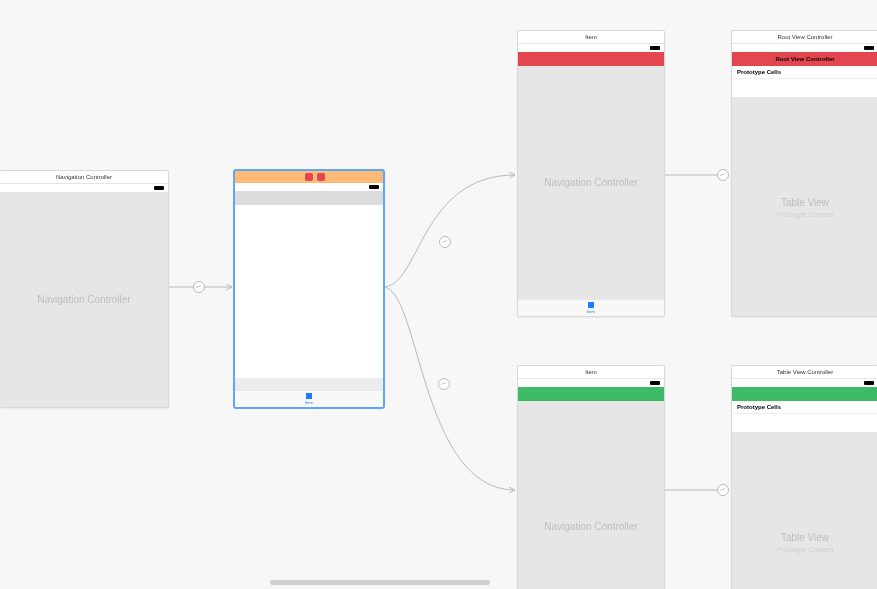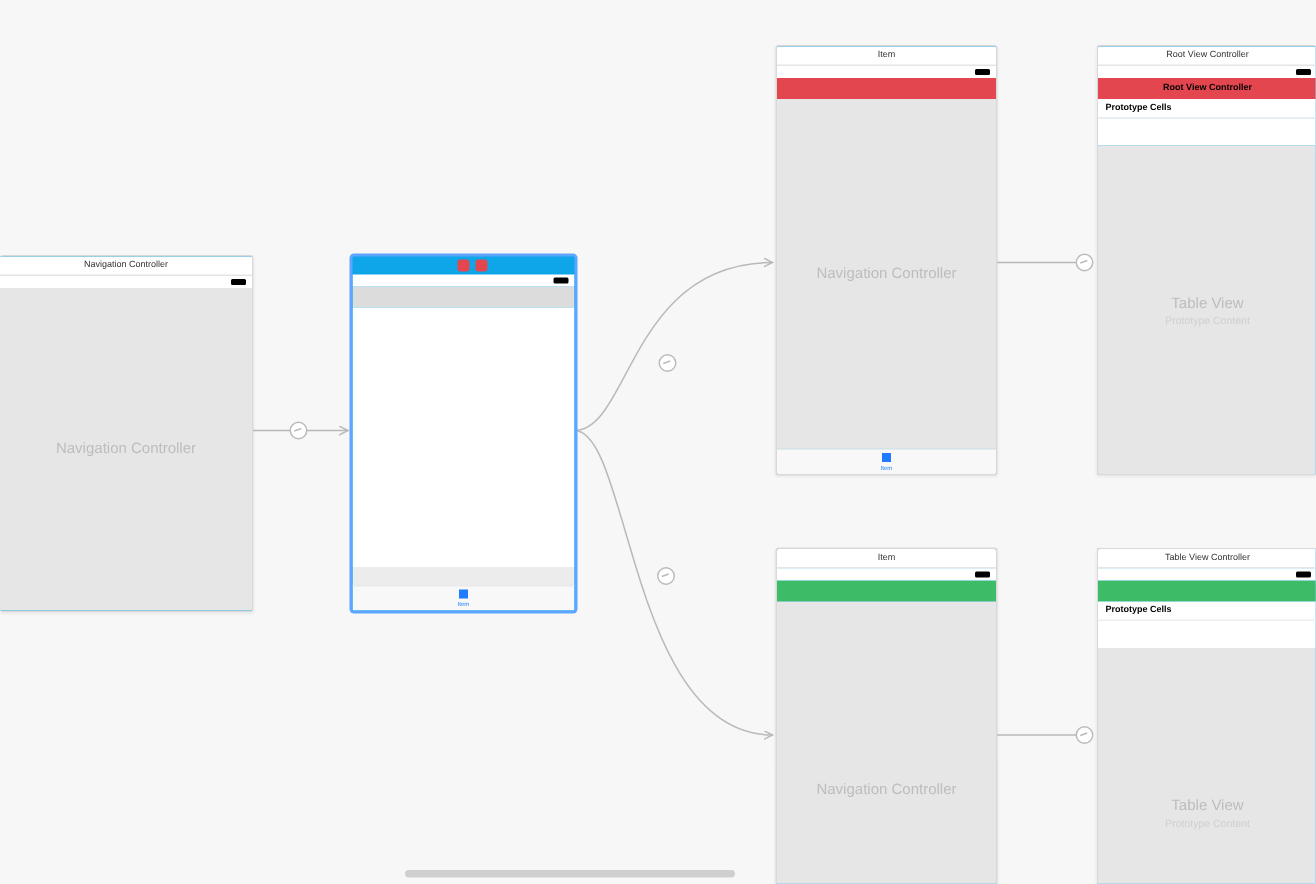--- a/index.html
+++ b/index.html
@@ -12,21 +12,21 @@
     overflow: hidden;
     position: relative;
   }
   .canvas {
     position: relative;
     width: 877px;
     height: 589px;
   }
   .scene {
     position: absolute;
-    background: #0ea5e9;
+    background: #fdba74;
     border: 1px solid #d9d9d9;
     border-radius: 2px;
     box-shadow: 0 1px 2px rgba(0,0,0,0.06);
     overflow: hidden;
     display: flex;
     flex-direction: column;
   }
   .scene-title {
     font-size: 6px;
     text-align: center;

